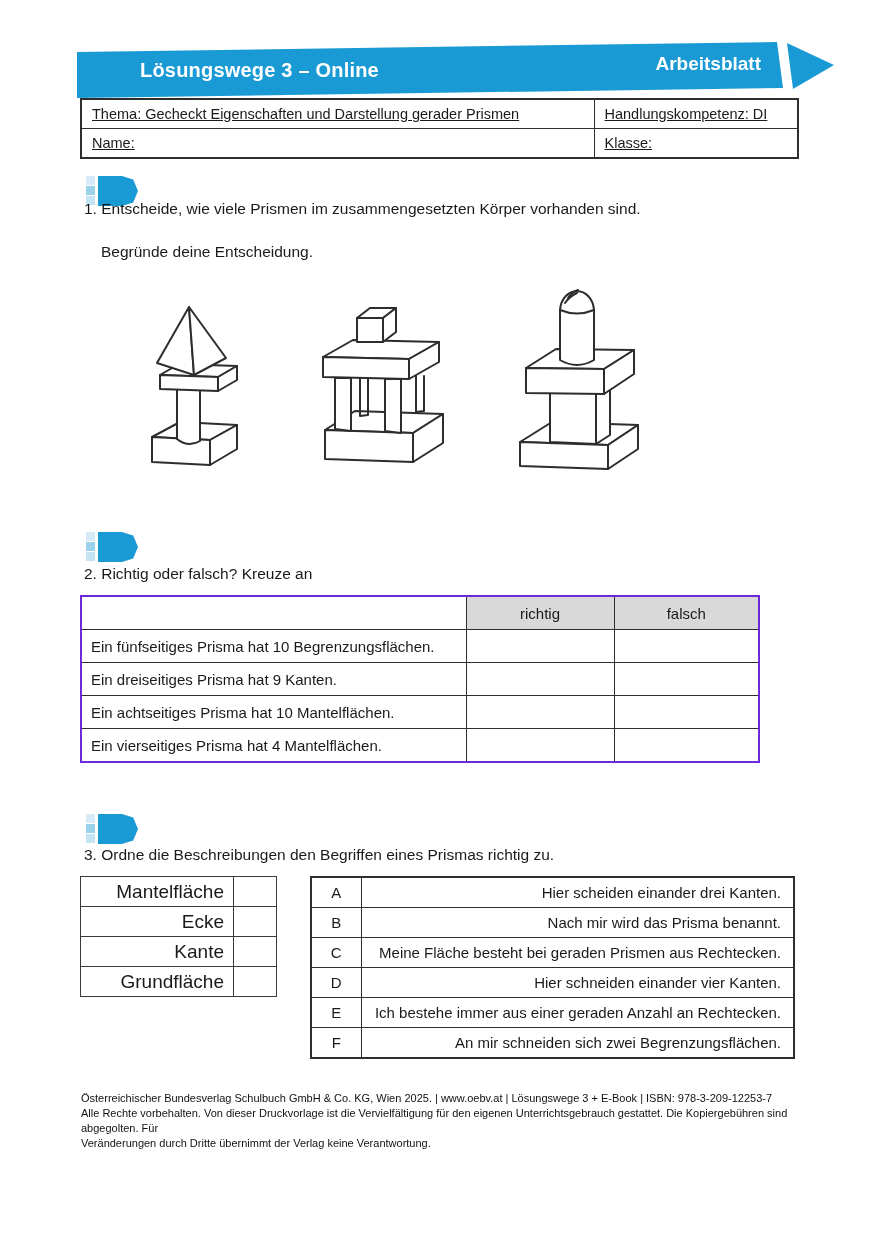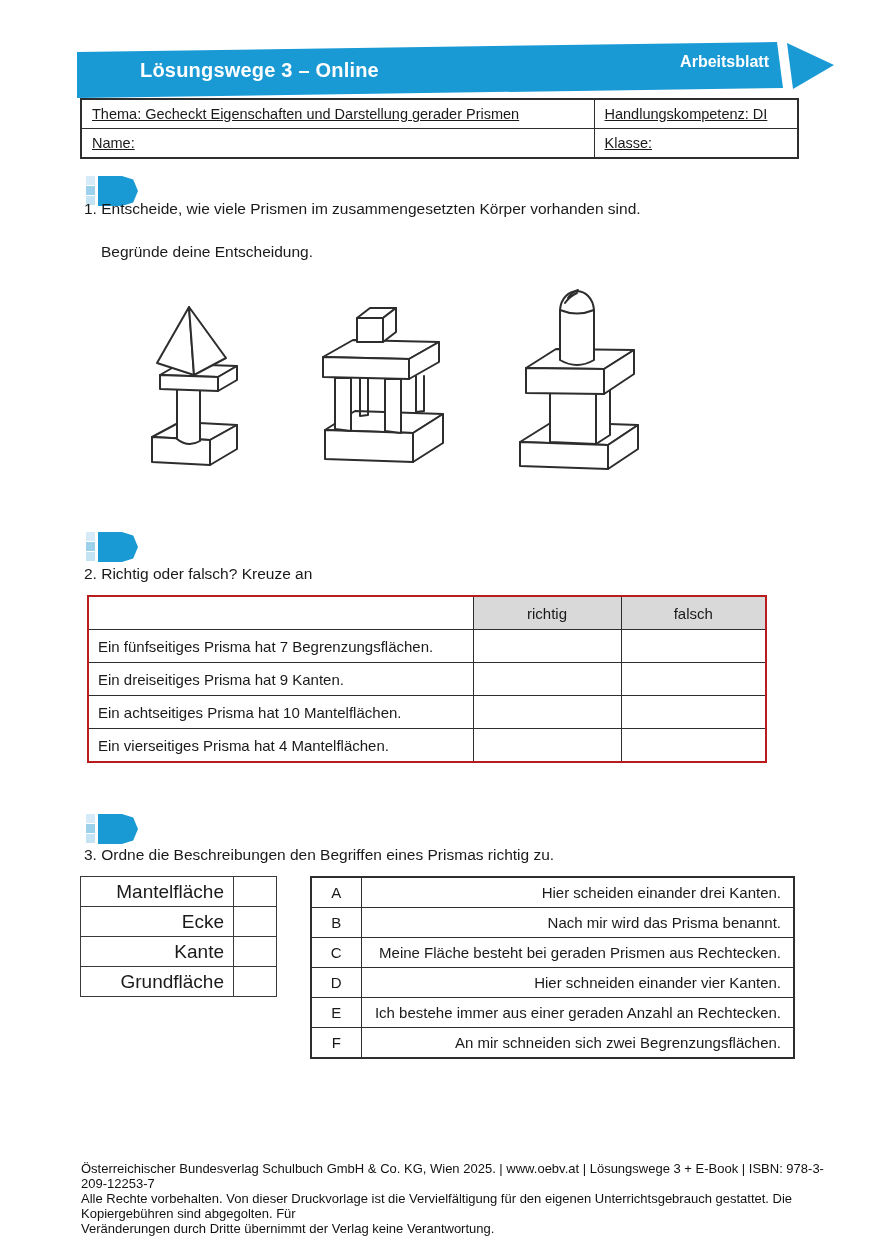--- a/index.html
+++ b/index.html
@@ -3,21 +3,21 @@
 <meta charset="utf-8">
 <style>
   html,body{margin:0;padding:0;background:#fff;}
   .page{position:relative;width:890px;height:1259px;background:#ffffff;overflow:hidden;
         font-family:"Liberation Sans",sans-serif;color:#1a1a1a;}
 
   
   .banner{position:absolute;left:77px;top:42px;width:760px;height:58px;}
   .banner svg{position:absolute;left:0;top:0;}
   .banner-title{position:absolute;left:23px;top:17px;font-size:20px;font-weight:700;color:#fff;letter-spacing:.2px;margin-left:40px;}
-  .banner-badge{position:absolute;right:68px;top:11px;font-size:16px;font-weight:700;color:#fff;margin-left:16px;}
+  .banner-badge{position:absolute;right:76px;top:11px;font-size:19px;font-weight:700;color:#fff;margin-left:16px;}
 
   
   table{border-collapse:collapse;table-layout:fixed;}
   td{vertical-align:middle;overflow:hidden;white-space:nowrap;}
   .info{position:absolute;left:80px;top:98px;width:717px;border:2px solid #2e2e2e;text-decoration:underline;}
   .info td{border:1px solid #2e2e2e;height:28px;font-size:14.5px;padding:0 10px;}
 
   
   .pencil{position:absolute;width:52px;height:30px;}
   .pq{position:absolute;left:0;width:9px;height:9px;}
@@ -27,35 +27,35 @@
   .pbody{position:absolute;left:12px;top:0;width:40px;height:30px;background:#1a9ad5;
          clip-path:polygon(0 0,60% 0,88% 12%,100% 50%,88% 88%,60% 100%,0 100%);}
 
   .tasktext{position:absolute;font-size:15.5px;}
 
   
   .fig{position:absolute;}
   .fig path,.fig line{stroke:#2d2d2d;stroke-width:2;stroke-linecap:round;stroke-linejoin:round;}
 
   
-  .t2{position:absolute;left:87px;top:595px;width:678px;border:2px solid #b91c1c;}
+  .t2{position:absolute;left:80px;top:595px;width:678px;border:2px solid #6d28d9;}
   .t2 td{border:1px solid #2e2e2e;height:30px;font-size:15px;}
   .t2 td.stmt{padding:0 9px;text-align:left;}
   .t2 td.hd{background:#d9d9d9;text-align:center;}
 
   
   .t3l{position:absolute;left:80px;top:876px;width:196px;border:1px solid #3a3a3a;}
   .t3l td{border:1px solid #3a3a3a;height:29px;font-size:19px;padding:0 9px;text-align:right;}
   .t3r{position:absolute;left:310px;top:876px;width:483px;border:2px solid #2e2e2e;}
   .t3r td{border:1px solid #2e2e2e;height:29px;font-size:15px;}
   .t3r td.letter{text-align:center;padding:0;}
   .t3r td.desc{padding:0 12px;text-align:right;}
 
   
-  .footer{position:absolute;left:81px;top:1161px;width:745px;font-size:13px;line-height:15px;color:#111;}
+  .footer{position:absolute;left:81px;top:1091px;width:745px;font-size:11px;line-height:15px;color:#111;}
 </style>
 </head>
 <body>
 
 <div class="page">
 
   <div class="banner">
     <svg width="760" height="58" viewBox="0 0 760 58">
       <polygon points="0,10 700,0 706,46 0,56" fill="#1a9ad5"></polygon>
       <polygon points="710,1 757,23 716,47" fill="#1a9ad5"></polygon>
@@ -147,21 +147,21 @@
         <col style="width:148px">
         <col style="width:145px">
       </colgroup>
     <tbody>
         <tr>
       <td></td>
       <td class="hd">richtig</td>
       <td class="hd">falsch</td>
     </tr>
     <tr>
-      <td class="stmt">Ein fünfseitiges Prisma hat 7 Begrenzungsflächen.</td>
+      <td class="stmt">Ein fünfseitiges Prisma hat 10 Begrenzungsflächen.</td>
       <td></td>
       <td></td>
     </tr>
     <tr>
       <td class="stmt">Ein dreiseitiges Prisma hat 9 Kanten.</td>
       <td></td>
       <td></td>
     </tr>
     <tr>
       <td class="stmt">Ein achtseitiges Prisma hat 10 Mantelflächen.</td>

